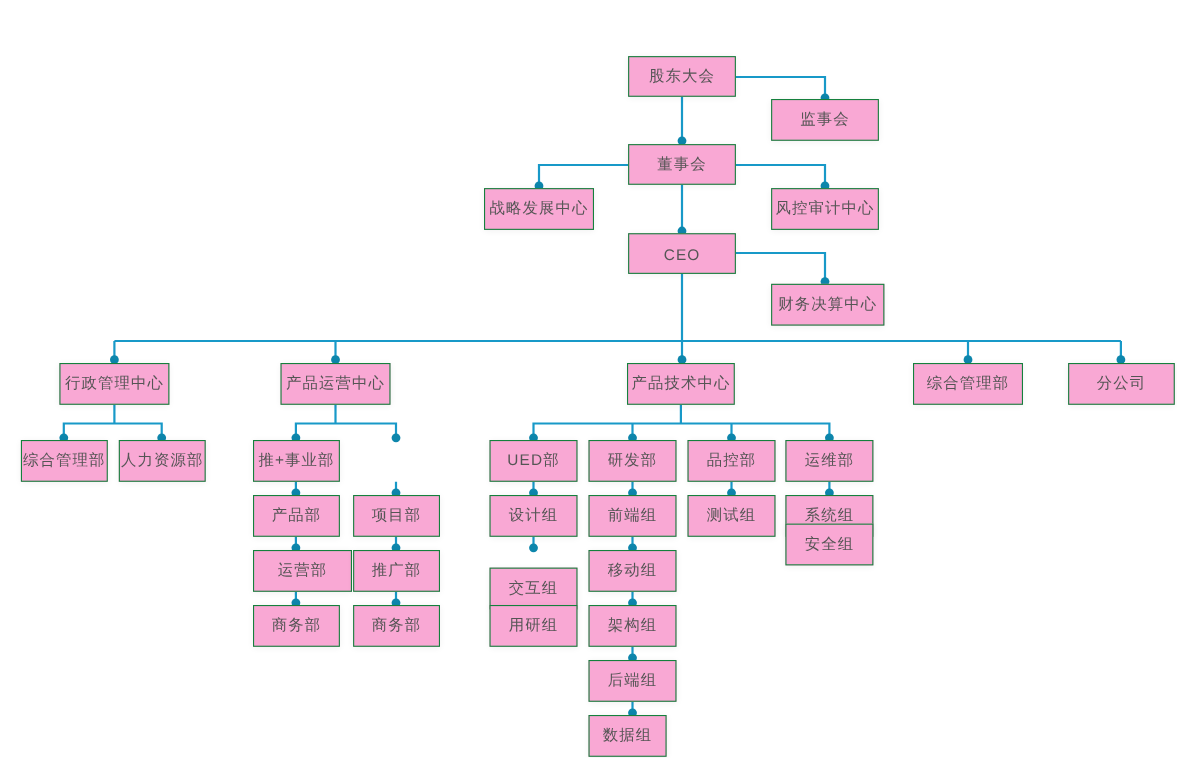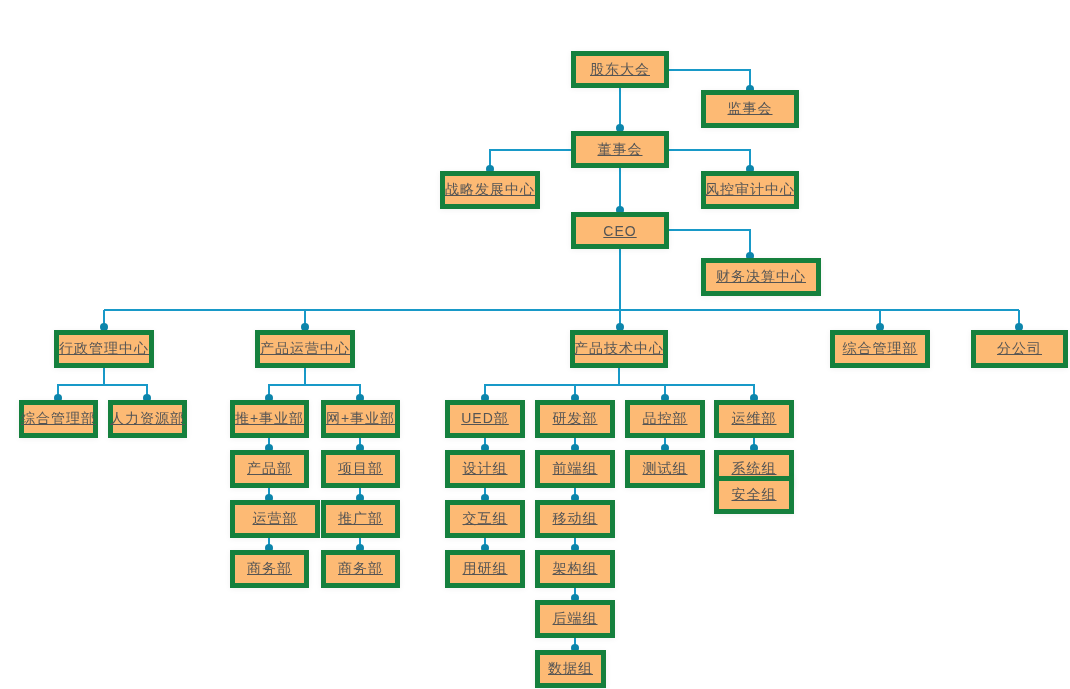--- a/index.html
+++ b/index.html
@@ -1,24 +1,24 @@
 <!DOCTYPE html>
 <html><head>
 <meta charset="utf-8">
 <style>
   html,body{margin:0;padding:0;background:#ffffff;}
   body{font-family:"Liberation Sans","DejaVu Sans",sans-serif;}
   .canvas{position:relative;width:1070px;height:689px;background:#ffffff;overflow:hidden;}
   .wires{position:absolute;left:0;top:0;width:1070px;height:689px;}
   .node{
     position:absolute;height:38px;box-sizing:border-box;
-    background:#fdba74;border:5px solid #15803d;
+    background:#f9a8d4;border:1px solid #15803d;
     box-shadow:0 1px 6px rgba(0,0,0,0.06);
     display:flex;align-items:center;justify-content:center;
-    font-size:14px;color:#555555;white-space:nowrap;letter-spacing:1px;text-decoration:underline;
+    font-size:14px;color:#555555;white-space:nowrap;letter-spacing:1px;
   }
 </style>
 </head>
 <body>
 
 <div class="canvas">
 
   <svg class="wires" width="1070" height="689" viewBox="0 0 1070 689">
     <g stroke="#1899c8" stroke-width="2" fill="none">
       <path d="M620 88 L620 129"></path>
@@ -79,51 +79,50 @@
       <circle cx="575" cy="648" r="4"></circle>
     </g>
   </svg>
 
   <div class="node" style="left:571px;top:51px;width:98px;height:37px">股东大会</div>
   <div class="node" style="left:701px;top:90px;width:98px">监事会</div>
   <div class="node" style="left:571px;top:131px;width:98px;height:37px">董事会</div>
   <div class="node" style="left:440px;top:171px;width:100px">战略发展中心</div>
   <div class="node" style="left:701px;top:171px;width:98px">风控审计中心</div>
   <div class="node" style="left:571px;top:212px;width:98px;height:37px">CEO</div>
-  <div class="node" style="left:701px;top:258px;width:120px">财务决算中心</div>
+  <div class="node" style="left:701px;top:258px;width:103px">财务决算中心</div>
 
   <div class="node" style="left:255px;top:330px;width:100px">产品运营中心</div>
   <div class="node" style="left:54px;top:330px;width:100px">行政管理中心</div>
   <div class="node" style="left:570px;top:330px;width:98px">产品技术中心</div>
   <div class="node" style="left:830px;top:330px;width:100px">综合管理部</div>
   <div class="node" style="left:971px;top:330px;width:97px">分公司</div>
 
   <div class="node" style="left:19px;top:400px;width:79px">综合管理部</div>
   <div class="node" style="left:108px;top:400px;width:79px">人力资源部</div>
 
   <div class="node" style="left:230px;top:400px;width:79px">推+事业部</div>
-  <div class="node" style="left:321px;top:400px;width:79px">网+事业部</div>
   <div class="node" style="left:230px;top:450px;width:79px">产品部</div>
   <div class="node" style="left:321px;top:450px;width:79px">项目部</div>
   <div class="node" style="left:230px;top:500px;width:90px">运营部</div>
   <div class="node" style="left:321px;top:500px;width:79px">推广部</div>
   <div class="node" style="left:230px;top:550px;width:79px">商务部</div>
   <div class="node" style="left:321px;top:550px;width:79px">商务部</div>
 
   <div class="node" style="left:445px;top:400px;width:80px">UED部</div>
   <div class="node" style="left:535px;top:400px;width:80px">研发部</div>
   <div class="node" style="left:625px;top:400px;width:80px">品控部</div>
   <div class="node" style="left:714px;top:400px;width:80px">运维部</div>
 
   <div class="node" style="left:445px;top:450px;width:80px">设计组</div>
   <div class="node" style="left:535px;top:450px;width:80px">前端组</div>
   <div class="node" style="left:625px;top:450px;width:80px">测试组</div>
   <div class="node" style="left:714px;top:450px;width:80px">系统组</div>
 
-  <div class="node" style="left:445px;top:500px;width:80px">交互组</div>
+  <div class="node" style="left:445px;top:516px;width:80px">交互组</div>
   <div class="node" style="left:535px;top:500px;width:80px">移动组</div>
   <div class="node" style="left:714px;top:476px;width:80px">安全组</div>
 
   <div class="node" style="left:445px;top:550px;width:80px">用研组</div>
   <div class="node" style="left:535px;top:550px;width:80px">架构组</div>
   <div class="node" style="left:535px;top:600px;width:80px">后端组</div>
   <div class="node" style="left:535px;top:650px;width:71px">数据组</div>
 
 </div>
 

